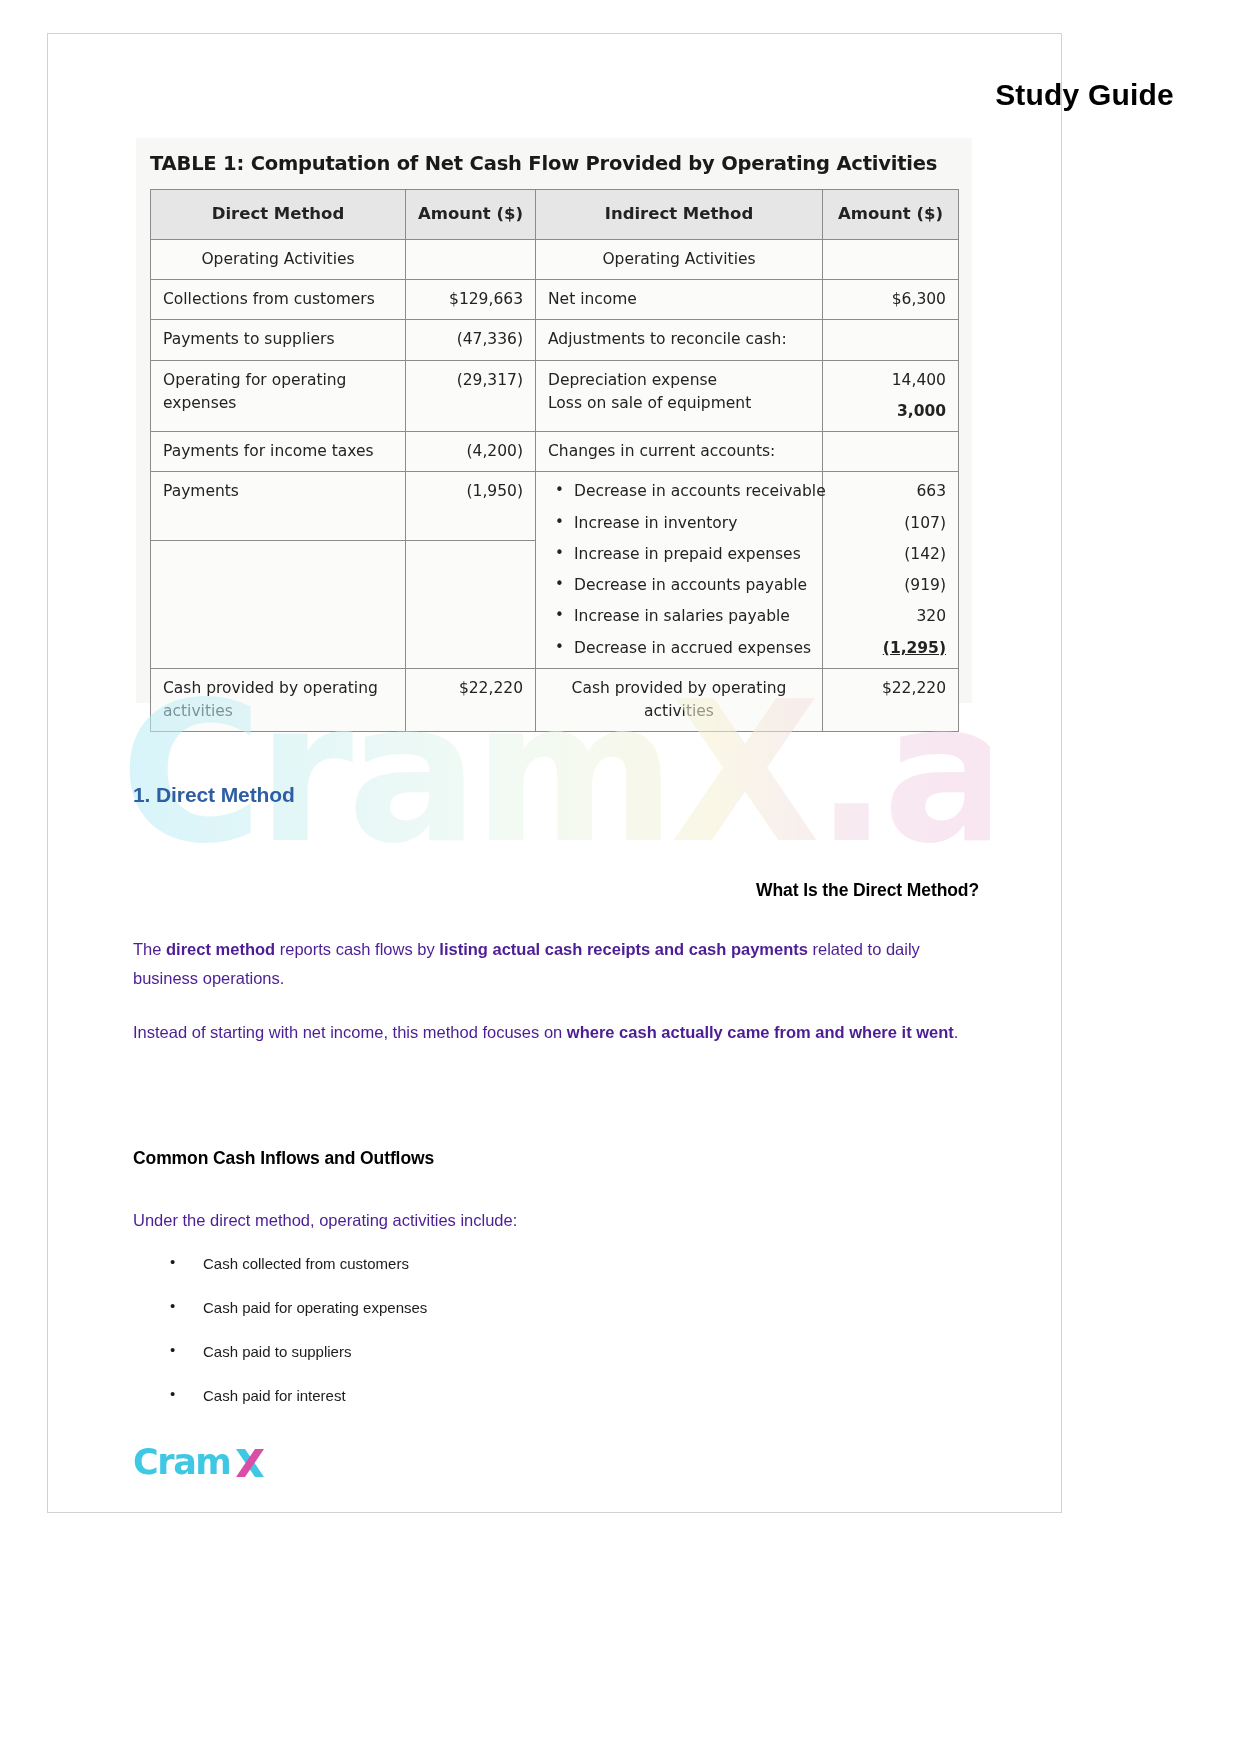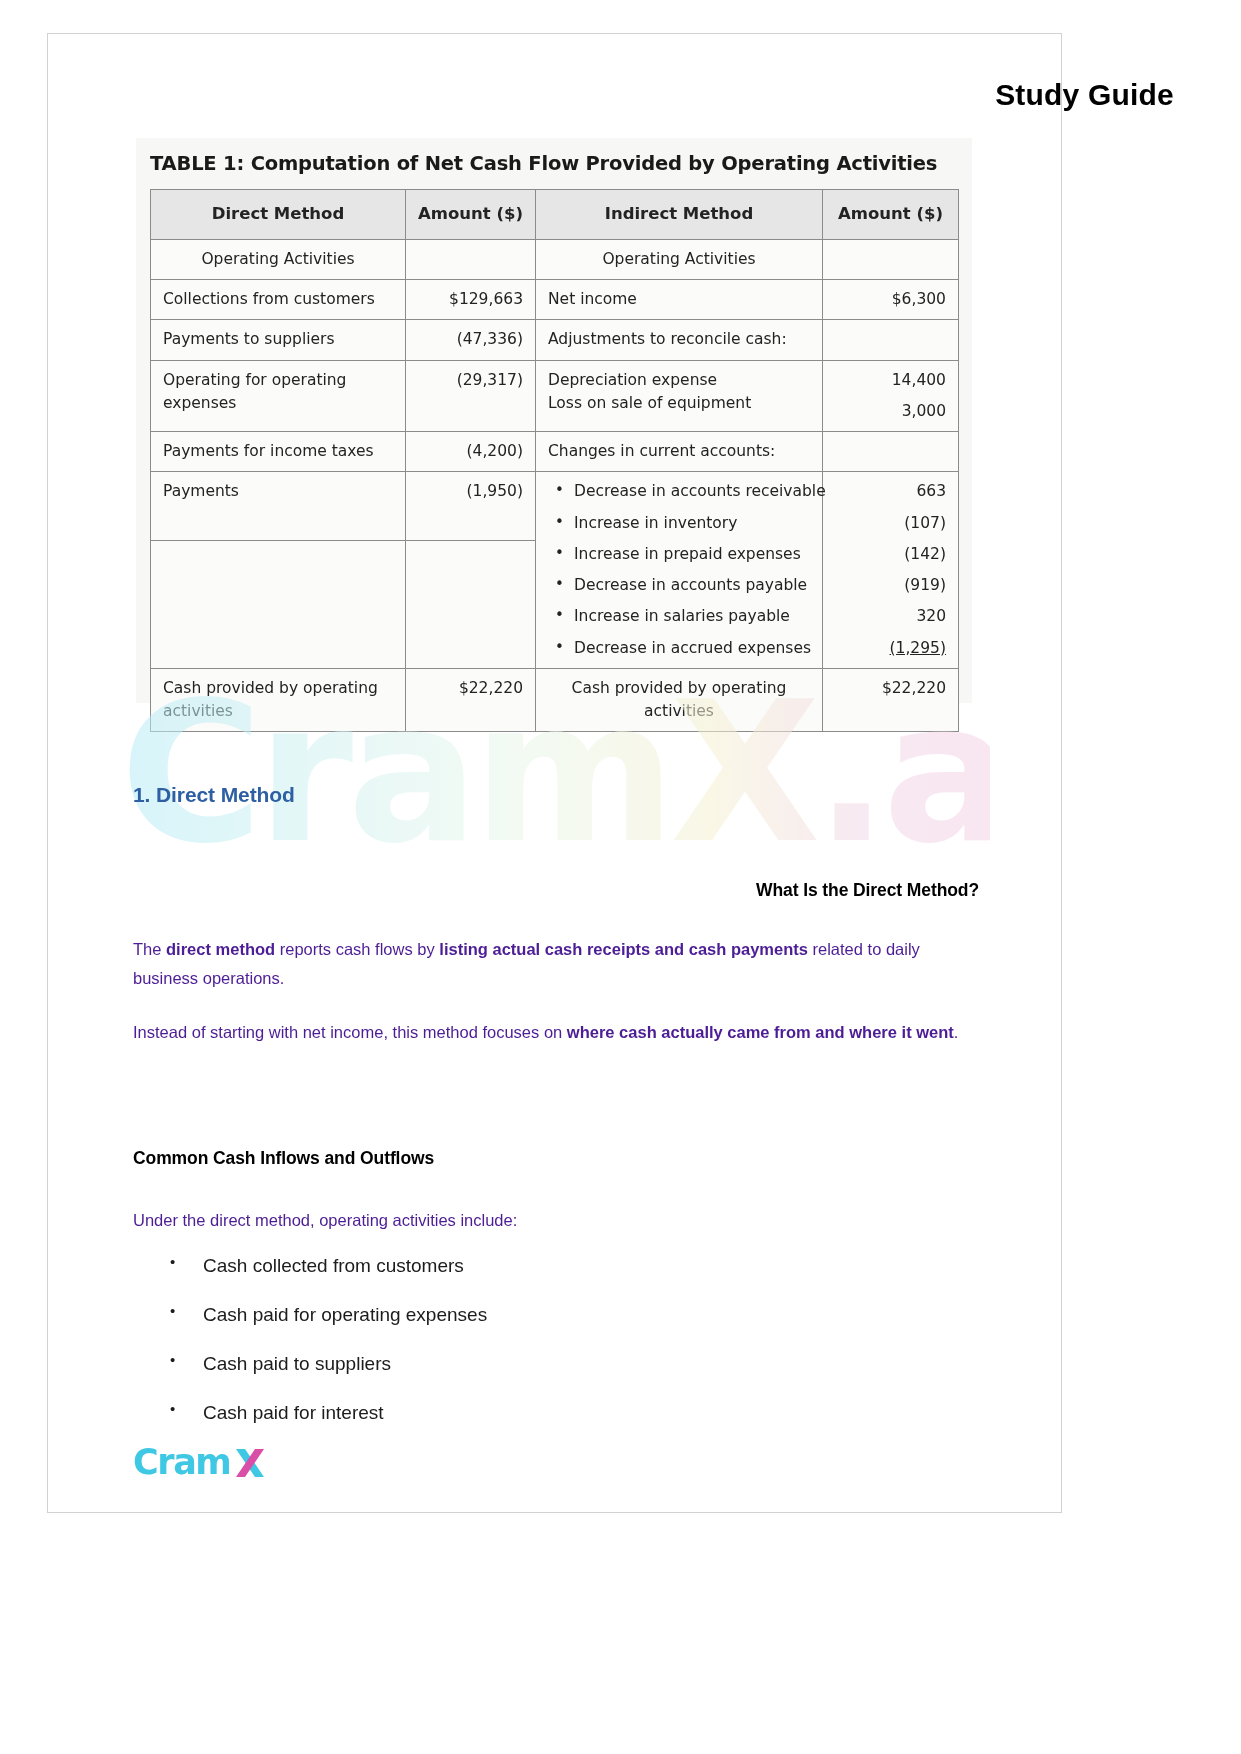--- a/index.html
+++ b/index.html
@@ -104,21 +104,21 @@
     content: "\2022";
     position: absolute;
     left: 7px;
     top: -1px;
     font-size: 15px;
   }
   .num-stack div {
     margin-bottom: 8px;
     white-space: nowrap;
   }
-  .num-stack div:last-child { margin-bottom: 0; }
+  .num-stack div:last-child { margin-bottom: 0; font-weight: bold; }
   .underline-num { text-decoration: underline; }
   .two-line div { white-space: nowrap; }
   .total-row td { padding-top: 11px; padding-bottom: 11px; }
   .ctr { text-align: center; }
 
   
   .watermark {
     position: absolute;
     left: 120px;
     top: 688px;
@@ -159,21 +159,21 @@
   ul.cash-list {
     position: absolute;
     left: 133px;
     list-style: none;
     margin: 0;
     padding: 0;
     width: 700px;
   }
   ul.cash-list li {
     position: relative;
-    font-size: 19px;
+    font-size: 15px;
     color: #1c1c1c;
     padding-left: 70px;
     margin-bottom: 27px;
   }
   ul.cash-list li::before {
     content: "\2022";
     position: absolute;
     left: 37px;
     top: -2px;
     font-size: 15px;

